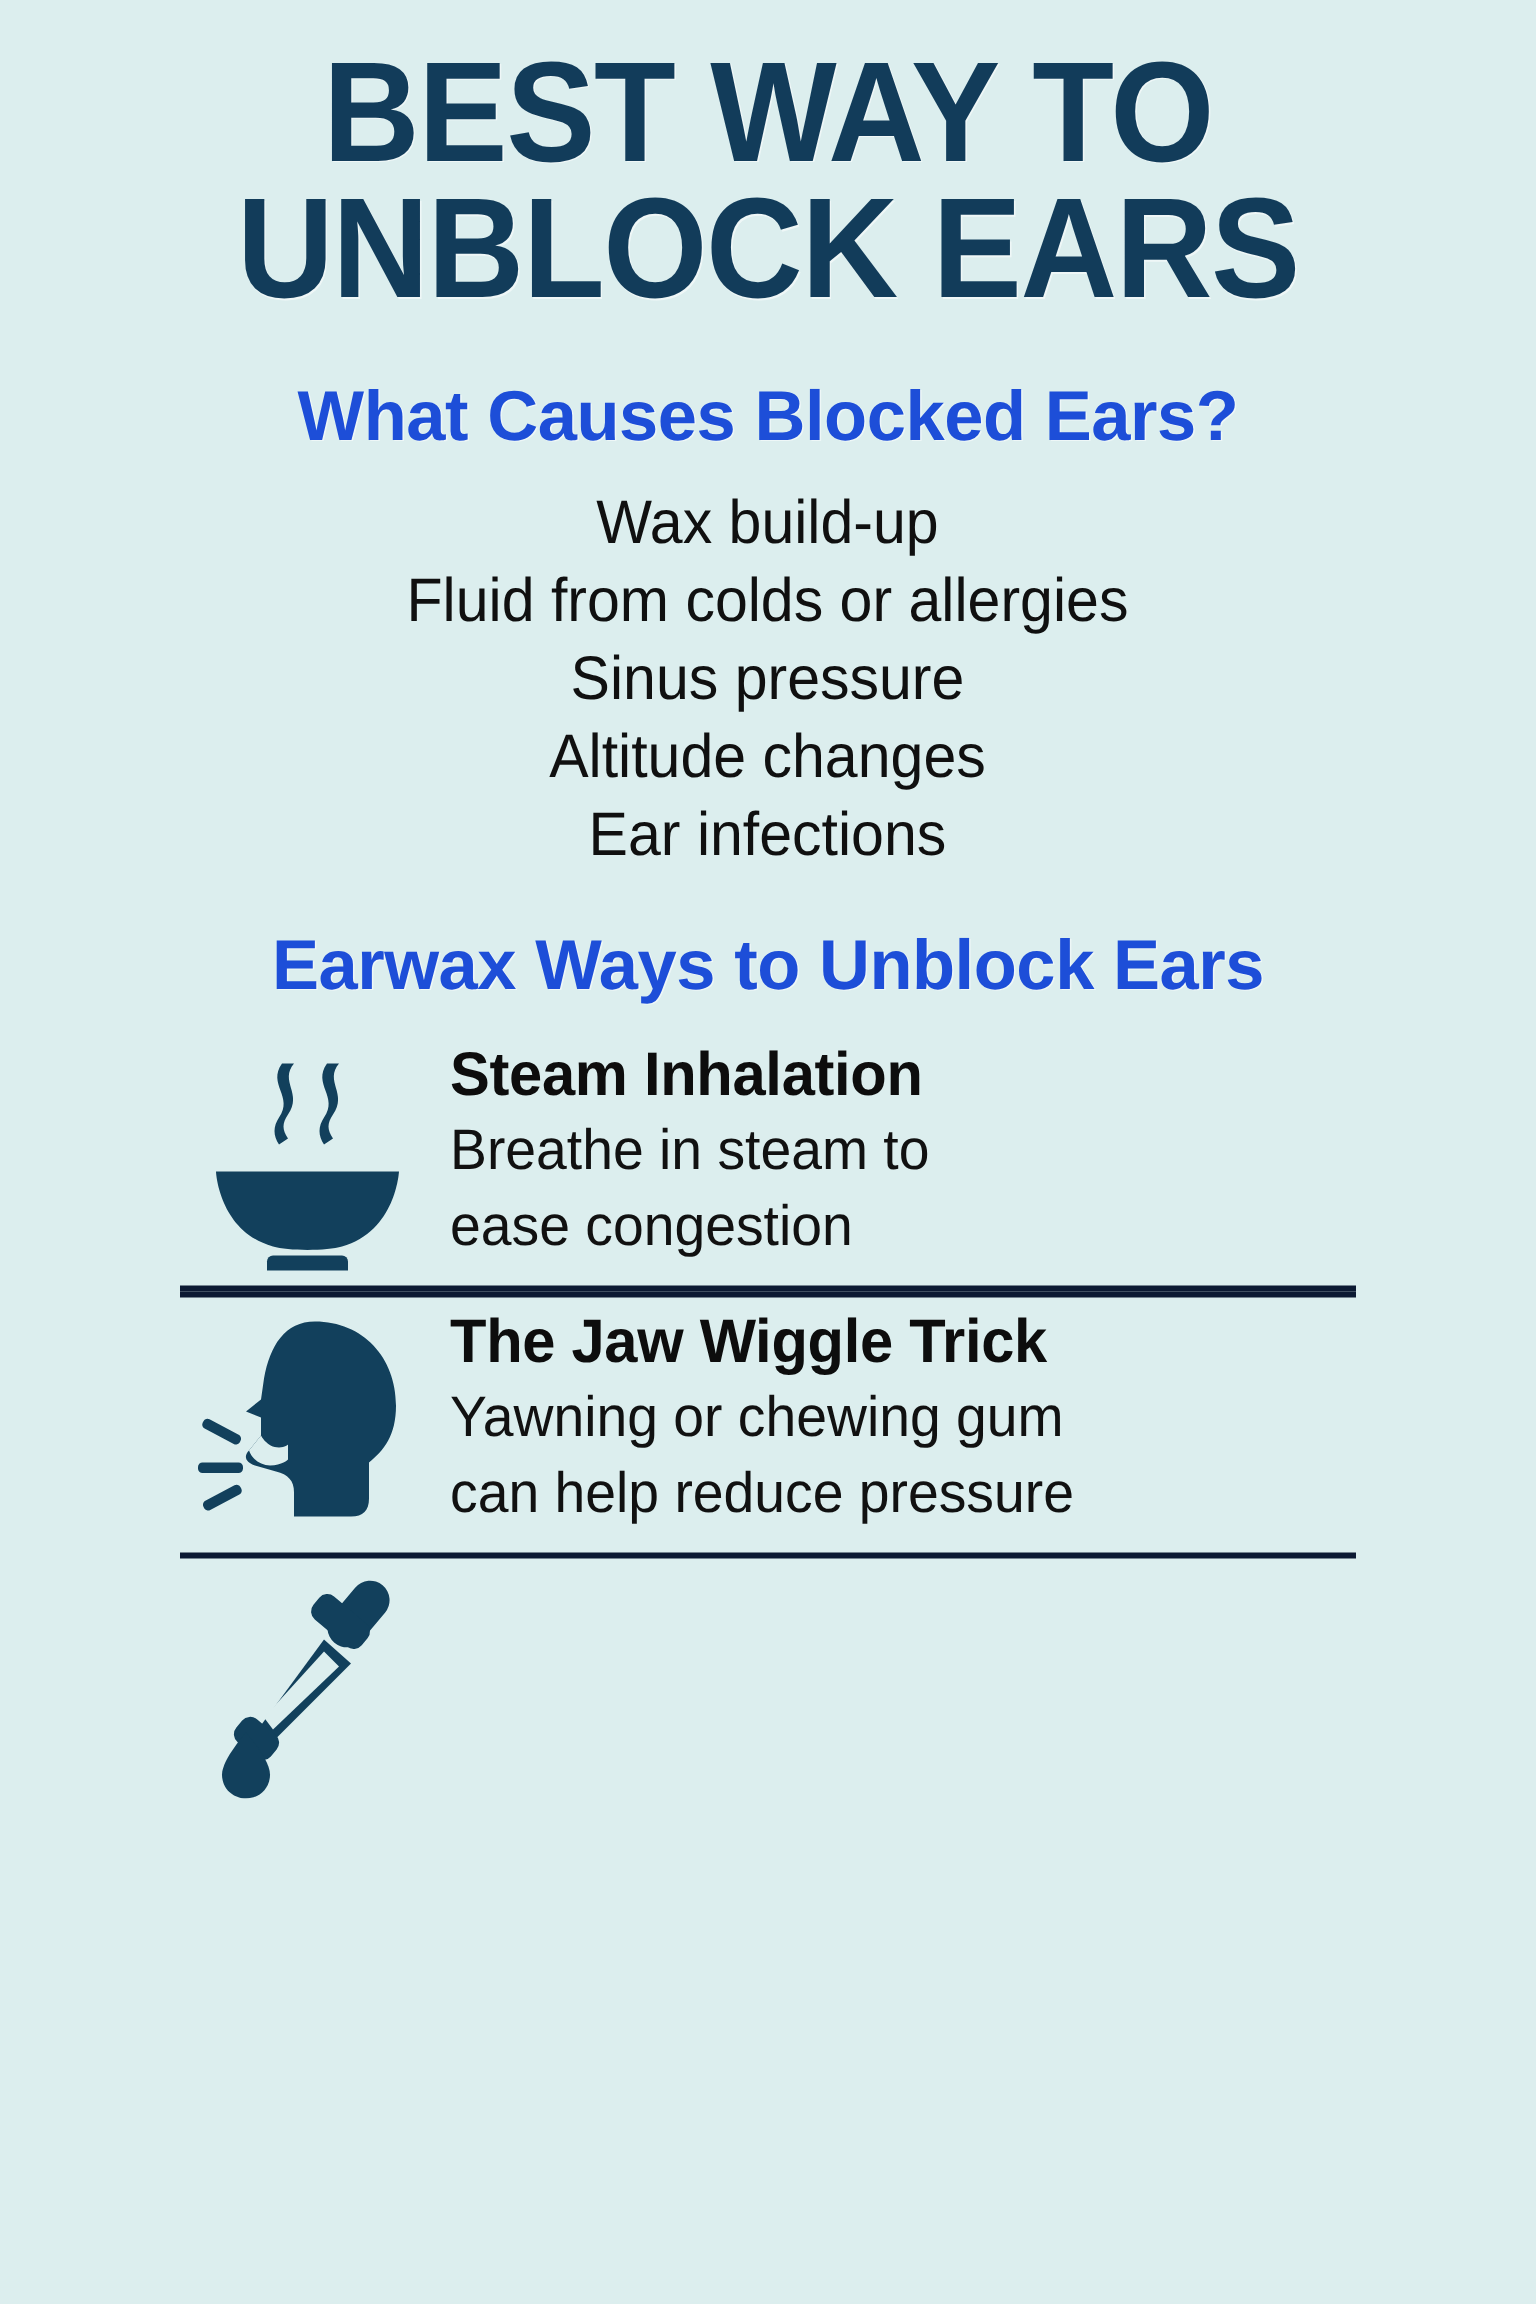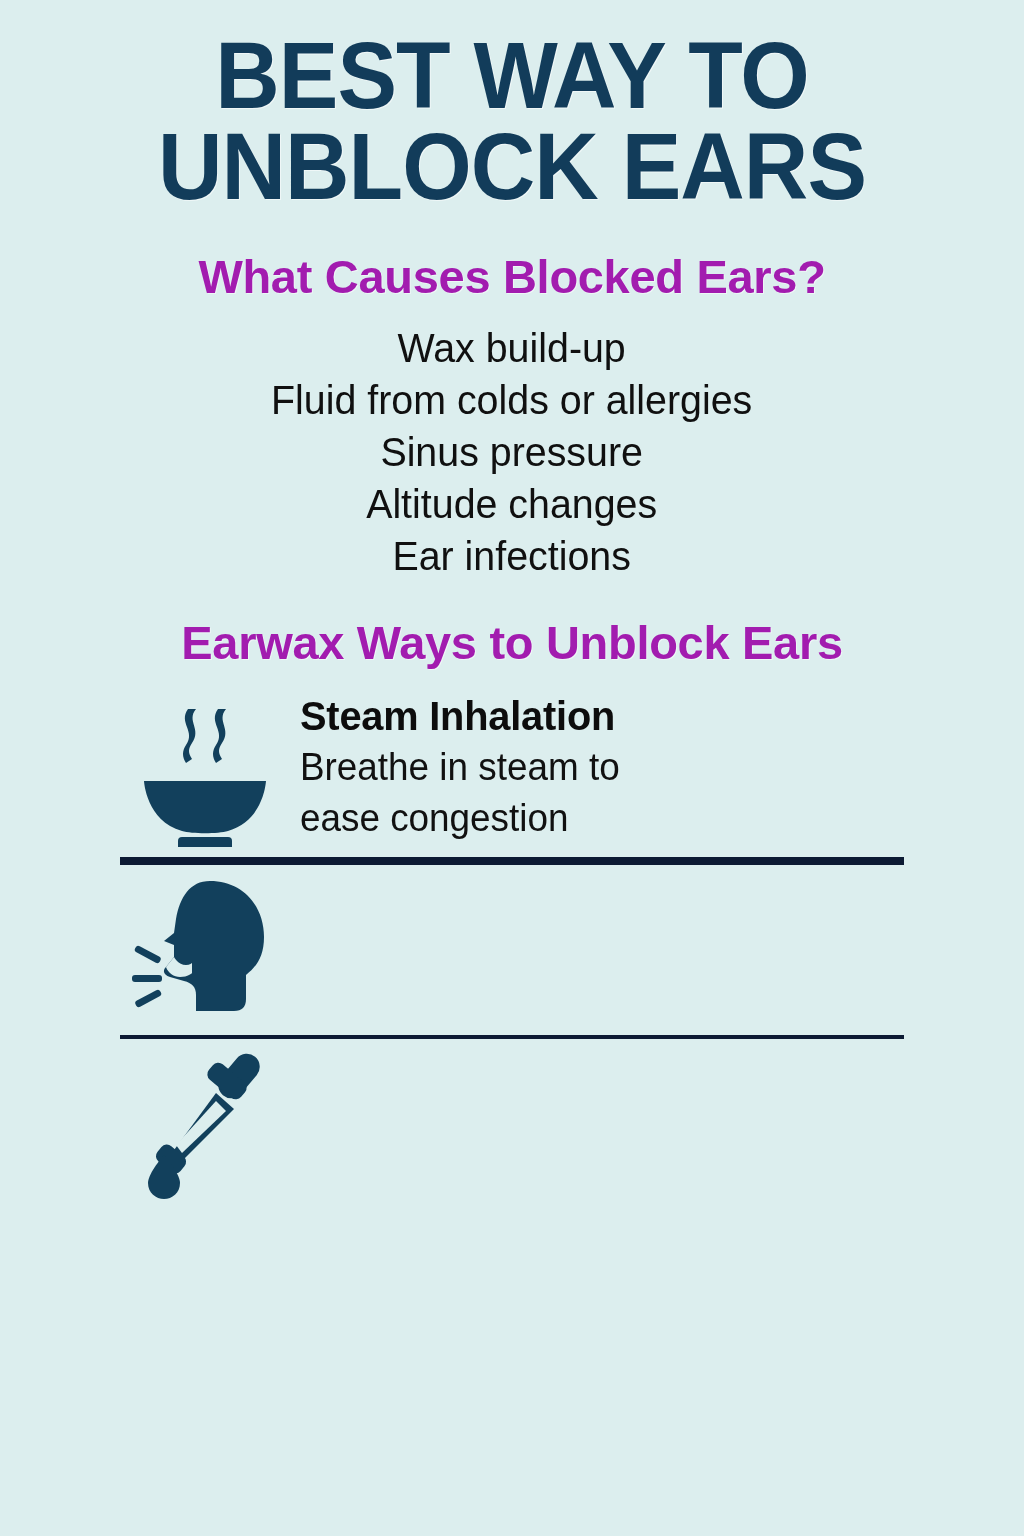--- a/index.html
+++ b/index.html
@@ -41,21 +41,21 @@
     text-shadow: 1px 1px 0 rgba(255,255,255,0.55);
   }
   .main-title .tline {
     display: block;
     white-space: nowrap;
   }
 
   
   .section-heading {
     text-align: left;
-    color: #a21caf;
+    color: #1d4ed8;
     font-weight: 700;
     font-size: 47px;
     line-height: 1.05;
     letter-spacing: -0.3px;
     text-shadow: 1px 1px 0 rgba(255,255,255,0.5);
   }
   .heading-causes {
     margin-top: 40px;
   }
   .causes-list {
@@ -188,20 +188,27 @@
                      C66 112, 62 108, 54 106 L40 102 C34 100, 32 96, 36 92
                      L44 82 L44 70 L34 66 L44 58 L46 44 C50 22, 60 6, 80 6 Z"></path>
             <path d="M36 92 L44 82 C44 82, 48 90, 56 90 C60 90, 62 88, 62 88
                      L62 98 C62 98, 58 102, 50 102 C44 102, 38 98, 36 92 Z" fill="#dceeee"></path>
             <rect x="4" y="76" width="28" height="7" rx="3" transform="rotate(28 18 79)"></rect>
             <rect x="2" y="100" width="30" height="7" rx="3"></rect>
             <rect x="4" y="120" width="28" height="7" rx="3" transform="rotate(-28 18 123)"></rect>
           </g>
         </svg>
       </div>
+      <div class="remedy-body">
+        <div class="remedy-title">The Jaw Wiggle Trick</div>
+        <div class="remedy-desc">
+          <span class="dline">Yawning or chewing gum</span>
+          <span class="dline">can help reduce pressure</span>
+        </div>
+      </div>
     </div>
 
     <div class="divider"></div>
 
     <div class="remedy">
       <div class="remedy-icon">
         <svg width="150" height="150" viewBox="0 0 150 150" aria-hidden="true">
           <g fill="#12405c">
             <rect x="96" y="2" width="26" height="50" rx="13" transform="rotate(40 109 27)"></rect>
             <rect x="76" y="22" width="42" height="20" rx="7" transform="rotate(40 97 32)"></rect>

